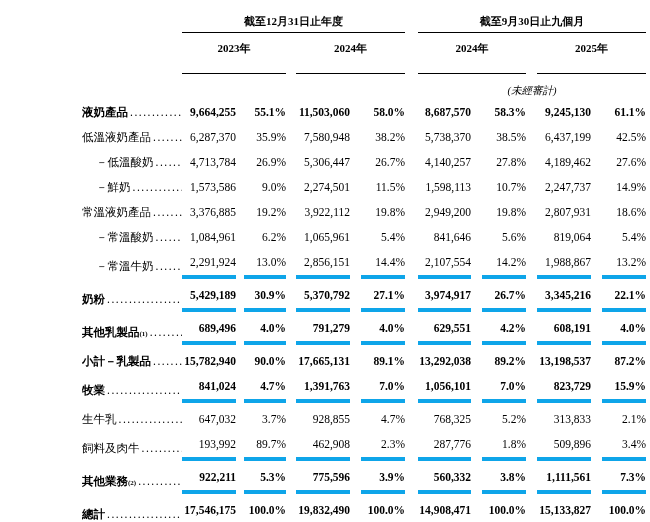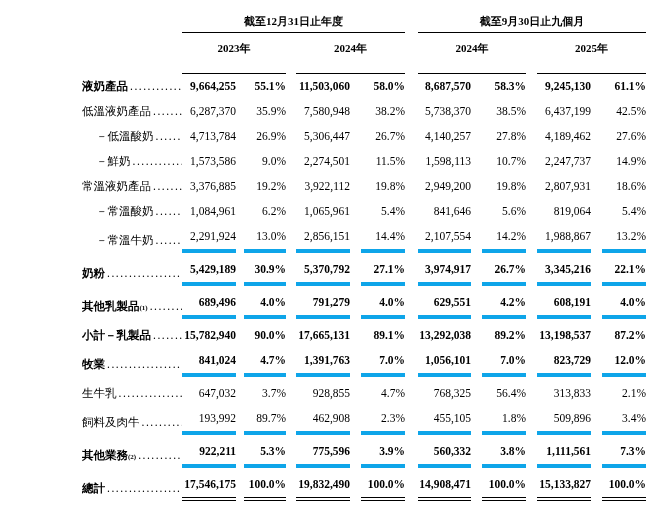--- a/index.html
+++ b/index.html
@@ -134,20 +134,26 @@
       <tr>
         <td colspan="2"></td>
         <td colspan="3" class="yr">2023年</td>
         <td class="gap"></td>
         <td colspan="3" class="yr">2024年</td>
         <td class="gap"></td>
         <td colspan="3" class="yr">2024年</td>
         <td class="gap"></td>
         <td colspan="3" class="yr">2025年</td>
       </tr>
+      <tr>
+        <td colspan="2"></td>
+        <td colspan="7"></td>
+        <td class="gap"></td>
+        <td colspan="7" class="note-unaudited">(未經審計)</td>
+      </tr>
     </thead>
     <tbody>
         <tr>
           <td colspan="2" class="lbl">
             <div class="lblwrap">
               <span class="lt b">液奶產品</span>
               <span class="leader">........................................</span>
             </div>
           </td>
           <td class="val b">9,664,255</td>
@@ -388,61 +394,61 @@
           <td class="val b u1">1,391,763</td>
           <td class="gap"></td>
           <td class="val b u1">7.0%</td>
           <td class="gap"></td>
           <td class="val b u1">1,056,101</td>
           <td class="gap"></td>
           <td class="val b u1">7.0%</td>
           <td class="gap"></td>
           <td class="val b u1">823,729</td>
           <td class="gap"></td>
-          <td class="val b u1">12.0%</td>
+          <td class="val b u1">15.9%</td>
         </tr>
         <tr class="after-line">
           <td colspan="2" class="lbl">
             <div class="lblwrap">
               <span class="lt">生牛乳</span>
               <span class="leader">........................................</span>
             </div>
           </td>
           <td class="val">647,032</td>
           <td class="gap"></td>
           <td class="val">3.7%</td>
           <td class="gap"></td>
           <td class="val">928,855</td>
           <td class="gap"></td>
           <td class="val">4.7%</td>
           <td class="gap"></td>
           <td class="val">768,325</td>
           <td class="gap"></td>
-          <td class="val">56.4%</td>
+          <td class="val">5.2%</td>
           <td class="gap"></td>
           <td class="val">313,833</td>
           <td class="gap"></td>
           <td class="val">2.1%</td>
         </tr>
         <tr>
           <td colspan="2" class="lbl">
             <div class="lblwrap">
               <span class="lt">飼料及肉牛</span>
               <span class="leader">........................................</span>
             </div>
           </td>
           <td class="val u1">193,992</td>
           <td class="gap"></td>
           <td class="val u1">89.7%</td>
           <td class="gap"></td>
           <td class="val u1">462,908</td>
           <td class="gap"></td>
           <td class="val u1">2.3%</td>
           <td class="gap"></td>
-          <td class="val u1">455,105</td>
+          <td class="val u1">287,776</td>
           <td class="gap"></td>
           <td class="val u1">1.8%</td>
           <td class="gap"></td>
           <td class="val u1">509,896</td>
           <td class="gap"></td>
           <td class="val u1">3.4%</td>
         </tr>
         <tr class="after-line">
           <td colspan="2" class="lbl">
             <div class="lblwrap">

